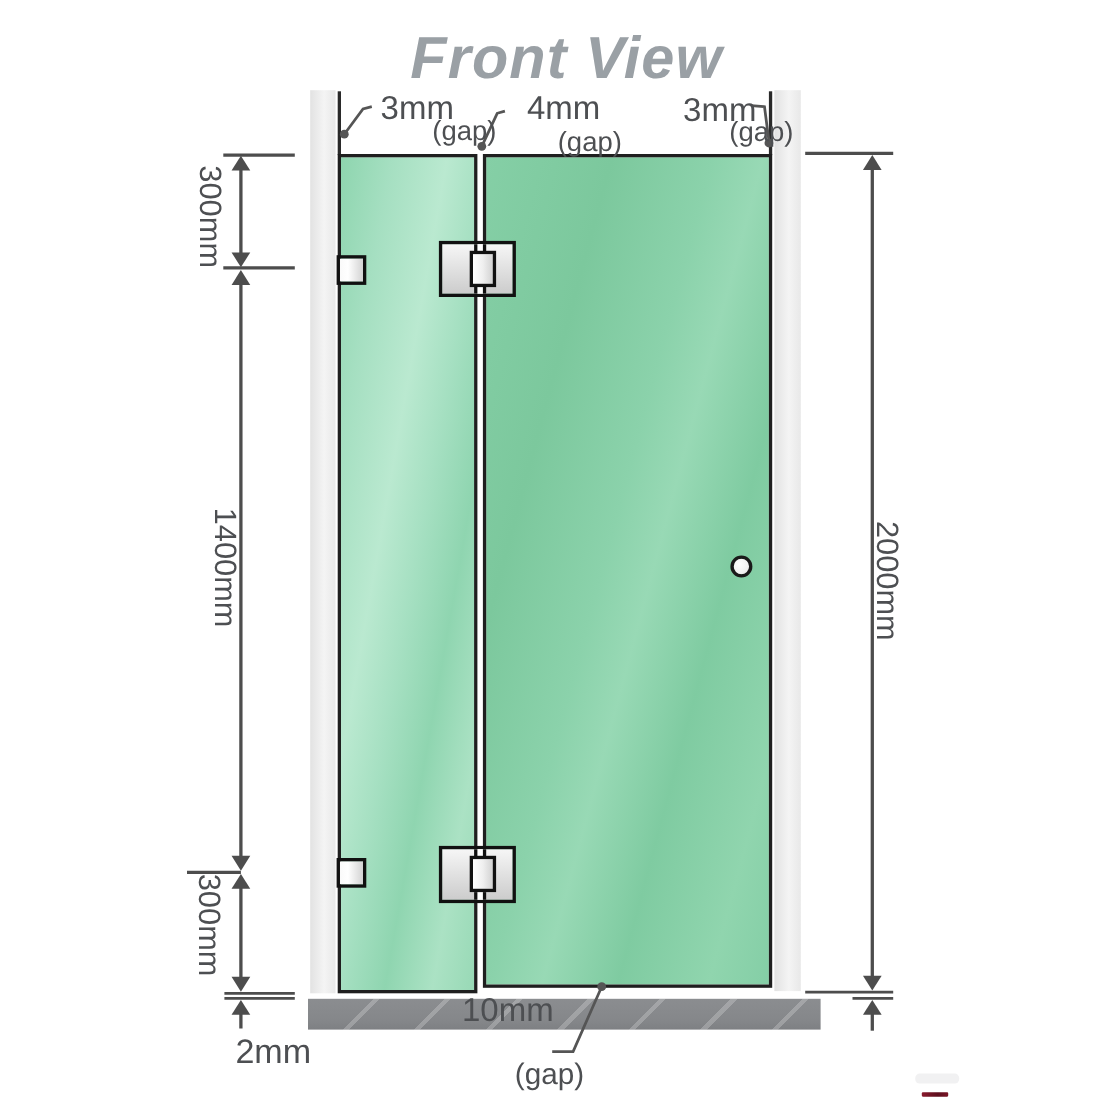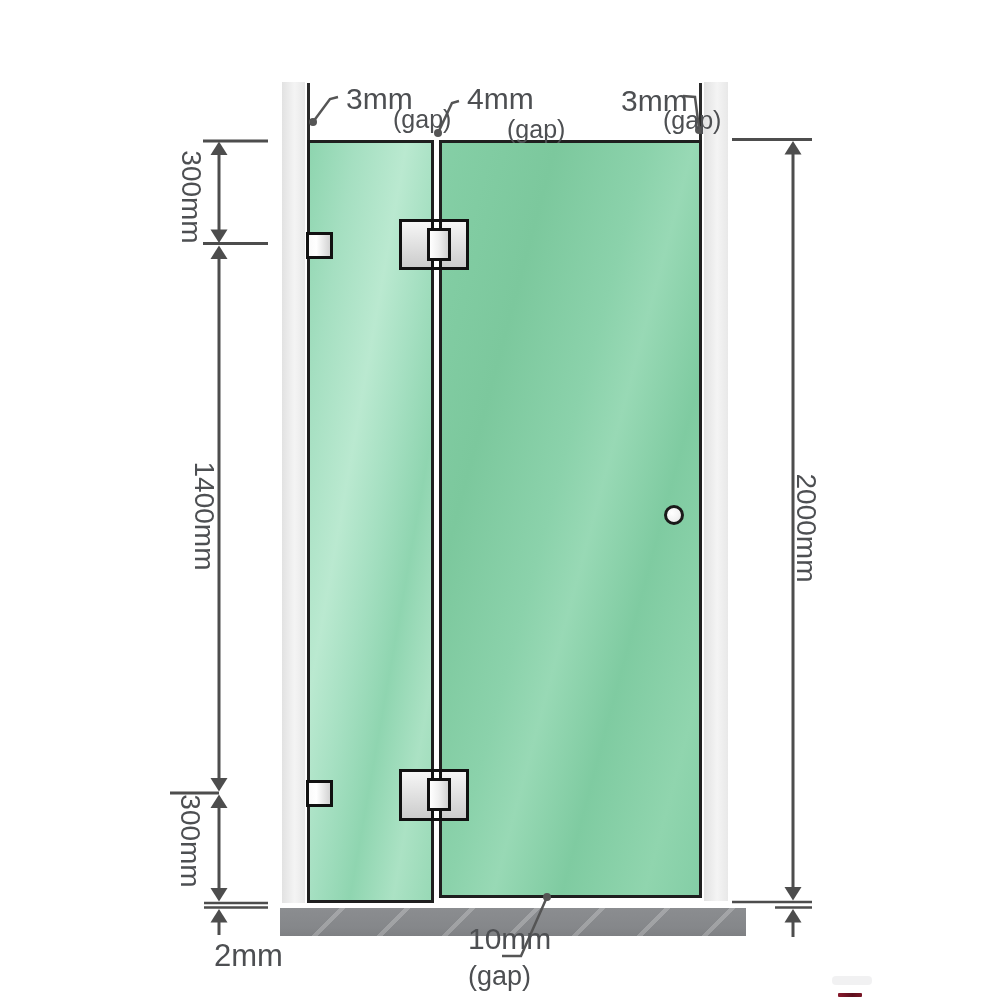--- a/index.html
+++ b/index.html
@@ -81,20 +81,21 @@
   .big-val{font-size:30px;}
   
   .logo-smudge{position:absolute;left:832px;top:976px;width:40px;height:9px;background:rgba(120,120,125,0.10);border-radius:4px;}
   .logo-red{position:absolute;left:838px;top:993px;width:24px;height:4px;background:linear-gradient(90deg,#8a1b2d 0%,#5e0f1e 60%,#7a1626 100%);border-radius:1px;}
 </style>
 </head>
 <body>
 
 <div id="canvas">
 
+  <div class="title">Front View</div>
 
   <div class="channel ch-left"></div>
   <div class="channel ch-right"></div>
 
   <div class="edge-line el-left"></div>
   <div class="edge-line el-right"></div>
 
   <div class="glass fixed"></div>
   <div class="glass door"></div>
   <div class="handle"></div>
@@ -164,30 +165,30 @@
     <g fill="#555" stroke="none">
       <circle cx="313" cy="122" r="4"></circle>
       <circle cx="438" cy="133" r="4"></circle>
       <circle cx="699" cy="130" r="4"></circle>
       <circle cx="547" cy="897" r="4"></circle>
     </g>
   </svg>
 
   <div class="dim-label gap-val" style="left:333px;top:82px;">3mm</div>
   <div class="dim-label gap-qual" style="left:345px;top:105px;">(gap)</div>
-  <div class="dim-label gap-val" style="left:454px;top:82px;text-align:right;">4mm</div>
+  <div class="dim-label gap-val" style="left:466px;top:82px;text-align:right;">4mm</div>
   <div class="dim-label gap-qual" style="left:459px;top:115px;">(gap)</div>
   <div class="dim-label gap-val" style="left:608px;top:84px;">3mm</div>
   <div class="dim-label gap-qual" style="left:615px;top:106px;">(gap)</div>
 
   <div class="dim-label rot" style="left:136px;top:182px;width:110px;">300mm</div>
   <div class="dim-label rot" style="left:144px;top:501px;">1400mm</div>
   <div class="dim-label rot" style="left:135px;top:826px;width:110px;">300mm</div>
   <div class="dim-label rot" style="left:744px;top:513px;width:124px;">2000mm</div>
 
   <div class="dim-label big-val" style="left:214px;top:938px;font-size:31px;">2mm</div>
-  <div class="dim-label big-val" style="left:420px;top:922px;margin-left:48px;">10mm</div>
+  <div class="dim-label big-val" style="left:420px;top:902px;">10mm</div>
   <div class="dim-label gap-qual" style="left:420px;top:961px;font-size:27px;">(gap)</div>
 
   <div class="logo-smudge"></div>
   <div class="logo-red"></div>
 
 </div>
 
 </body></html>

